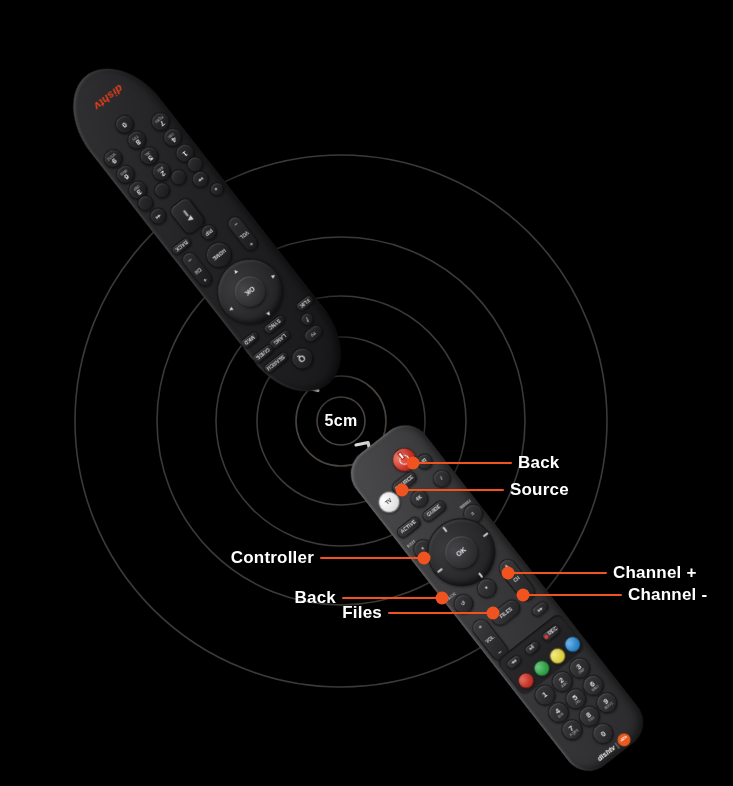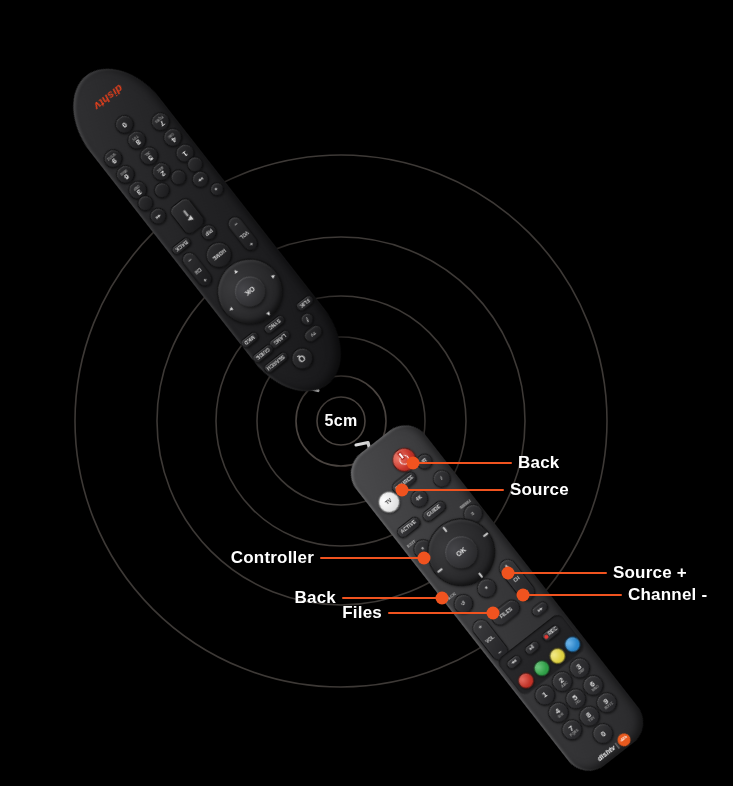--- a/index.html
+++ b/index.html
@@ -429,18 +429,18 @@
       <div class="co-dot" style="background: rgb(240, 83, 31); left: 424px; top: 558px;"></div>
       <div class="co-label" style="color: rgb(255, 255, 255); top: 558px; right: 419px;">Controller</div>
       <div class="co-line" style="background: rgb(240, 83, 31); left: 342px; width: 100px; top: 596.7px;"></div>
       <div class="co-dot" style="background: rgb(240, 83, 31); left: 442px; top: 598px;"></div>
       <div class="co-label" style="color: rgb(255, 255, 255); top: 598px; right: 397px;">Back</div>
       <div class="co-line" style="background: rgb(240, 83, 31); left: 388px; width: 105px; top: 611.7px;"></div>
       <div class="co-dot" style="background: rgb(240, 83, 31); left: 493px; top: 613px;"></div>
       <div class="co-label" style="color: rgb(255, 255, 255); top: 613px; right: 351px;">Files</div>
       <div class="co-line" style="background: rgb(240, 83, 31); left: 508px; width: 99px; top: 571.7px;"></div>
       <div class="co-dot" style="background: rgb(240, 83, 31); left: 508px; top: 573px;"></div>
-      <div class="co-label" style="color: rgb(255, 255, 255); top: 573px; left: 613px;">Source +</div>
+      <div class="co-label" style="color: rgb(255, 255, 255); top: 573px; left: 613px;">Channel +</div>
       <div class="co-line" style="background: rgb(240, 83, 31); left: 523px; width: 99px; top: 593.7px;"></div>
       <div class="co-dot" style="background: rgb(240, 83, 31); left: 523px; top: 595px;"></div>
       <div class="co-label" style="color: rgb(255, 255, 255); top: 595px; left: 628px;">Channel -</div>
     </div>
 </div>
 
 </body></html>

